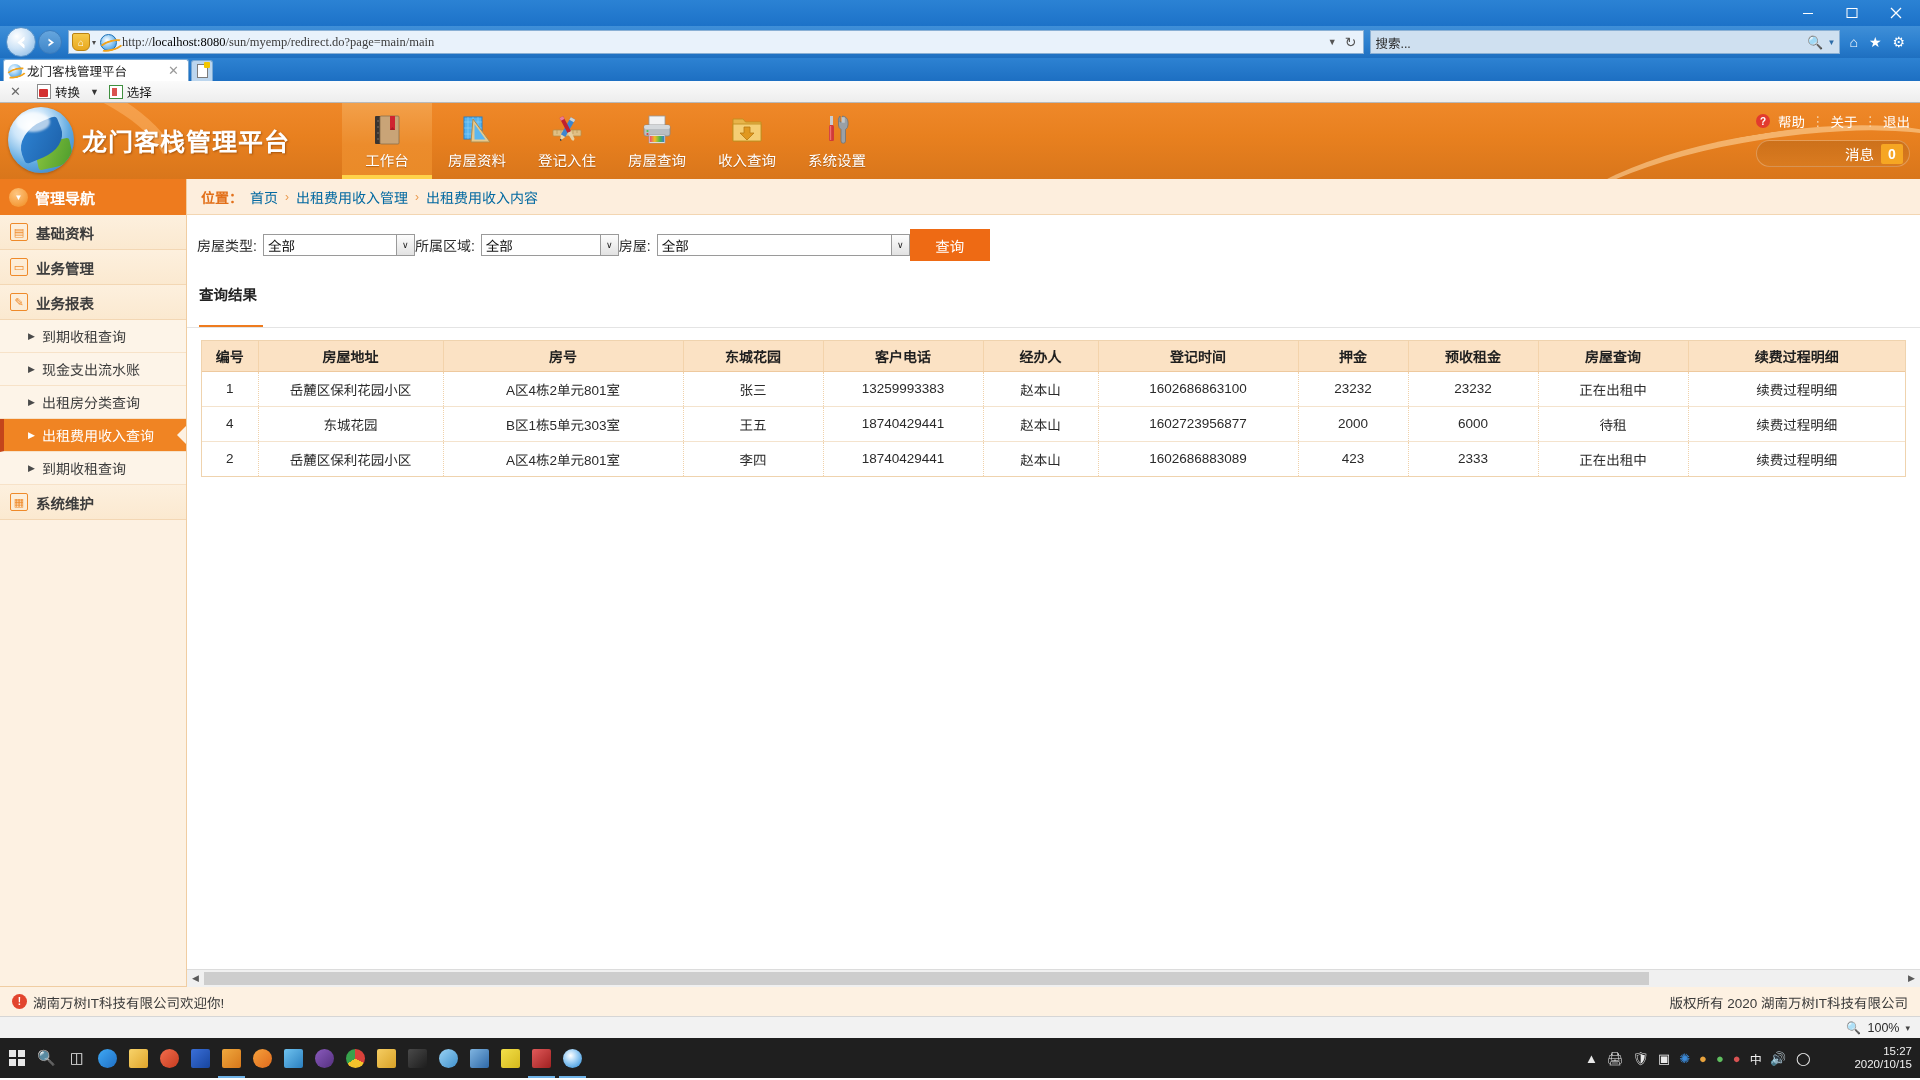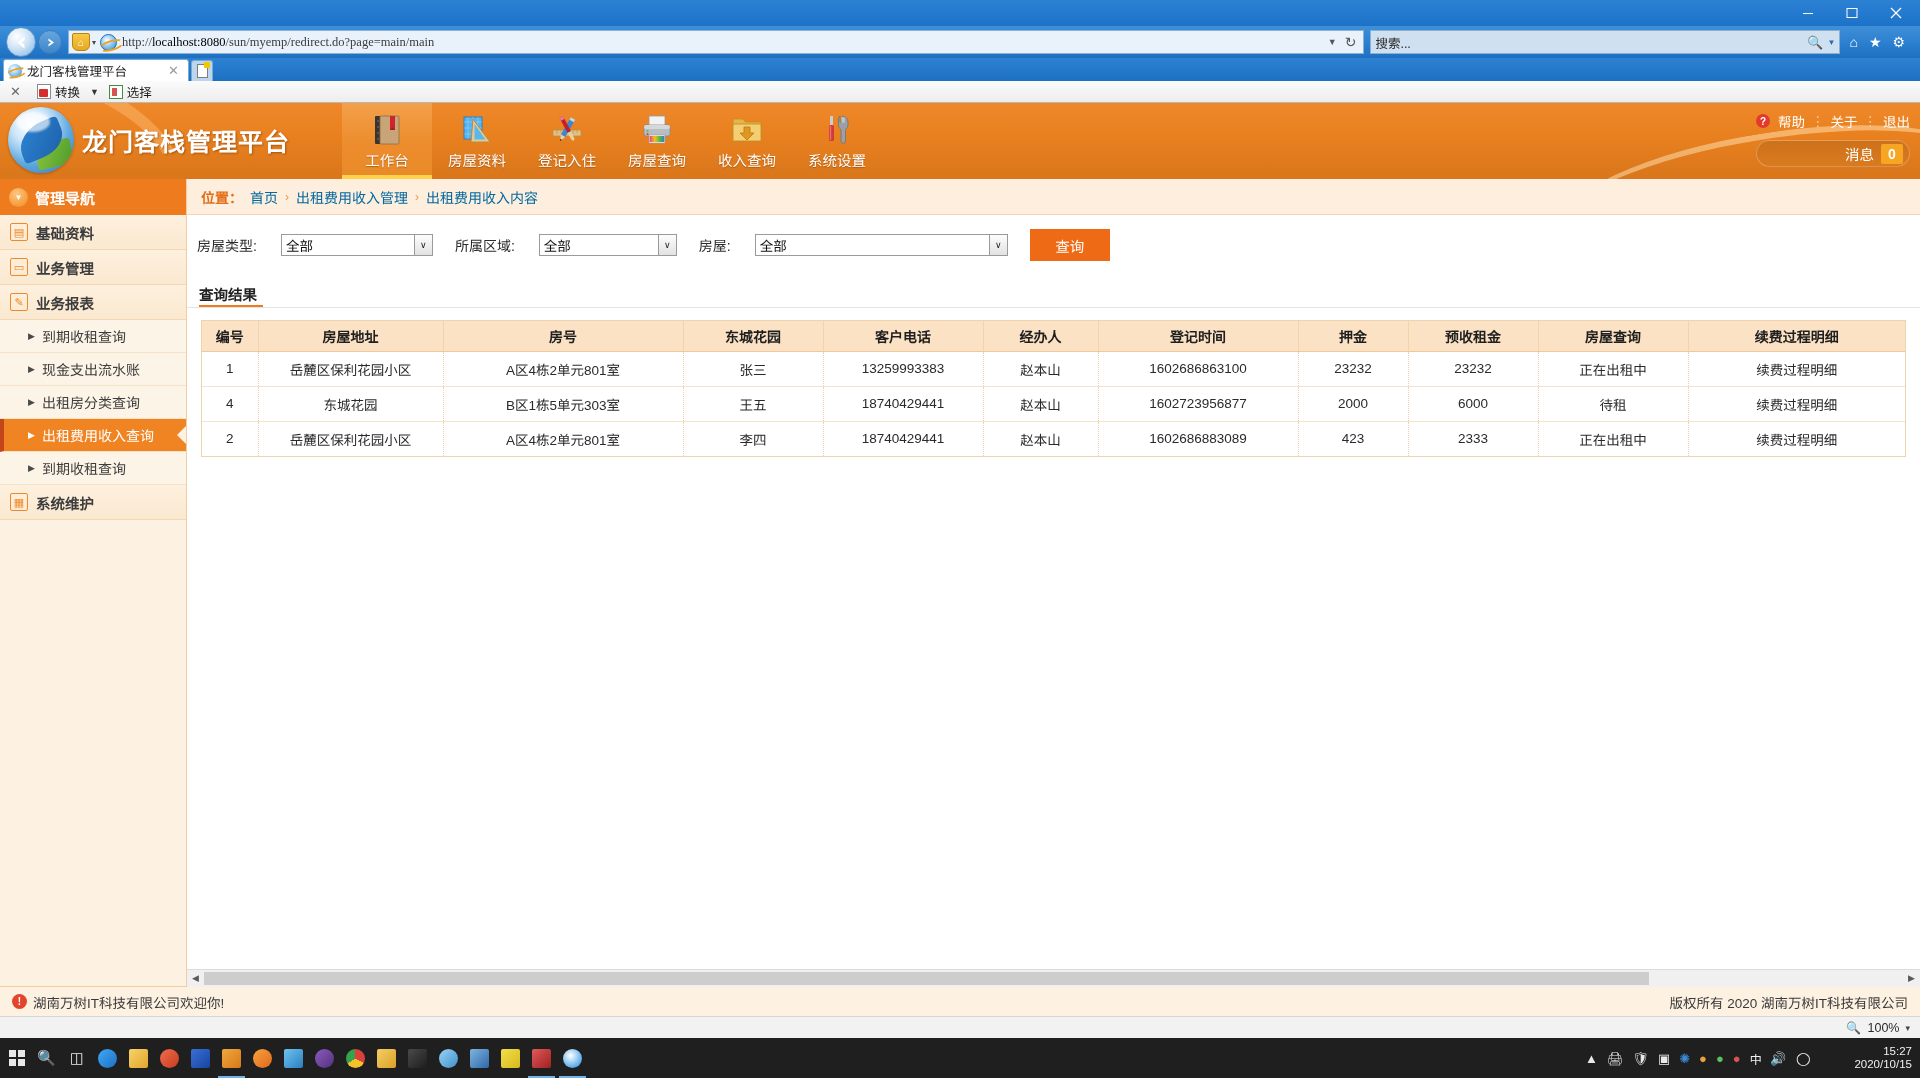--- a/index.html
+++ b/index.html
@@ -270,21 +270,21 @@
   .content { flex: 1; background:#fff; display:flex; flex-direction: column; position: relative; }
   .breadcrumb {
     height: 36px; background: #fdeedd; border-bottom: 1px solid #f3d6b2;
     display:flex; align-items:center; gap: 7px; padding-left: 14px; font-size: 14px;
   }
   .breadcrumb .bc-lbl { color: #e2701a; font-weight: bold; }
   .breadcrumb .bc-item { color: #0369a1; }
   .breadcrumb .bc-sep { color: #eb9b4e; font-size: 12px; }
 
   .filterbar { display:flex; align-items:center; gap: 0; padding: 14px 0 0 10px; }
-  .f-group { display:flex; align-items:center; gap: 24px; margin-right: 22px; }
+  .f-group { display:flex; align-items:center; gap: 6px; }
   .f-label { font-size: 14px; color: #2b2b2b; }
   .f-select {
     height: 22px; border: 1px solid #9a9a9a; background: #fff;
     display:flex; align-items:center; font-size: 13.5px; color:#111;
     padding-left: 4px; position: relative;
   }
   .f-select .val { flex: 1; }
   .f-select .drop {
     width: 18px; height: 20px; margin: 0 0 0 0;
     background: linear-gradient(to bottom, #fdfdfd, #e2e2e2);
@@ -296,21 +296,21 @@
   .sel-w2 { width: 138px; }
   .sel-w3 { width: 253px; }
   .btn-query {
     width: 80px; height: 32px; background: #ee6a14; color:#fff;
     font-size: 14.5px; border: none; display:flex;align-items:center;justify-content:center;
     cursor: pointer;
   }
 
   .results-head {
     margin: 22px 0 0 12px; font-size: 14.5px; font-weight: bold; color: #222;
-    padding-bottom: 1px; width: 64px; border-bottom: 3px solid #ee7b1e;
+    padding-bottom: 21px; width: 64px; border-bottom: 3px solid #ee7b1e;
   }
   .tbl-sep { height:1px; background:#e4e4e4; margin-top: -1px; }
 
   .tbl-wrap { margin: 12px 14px 0 14px; border: 1px solid #efd3ae; }
   table.grid { width: 100%; border-collapse: collapse; }
   table.grid th {
     background: #fbe2c4; color: #1f1f1f; font-size: 14px; font-weight: bold;
     height: 30px; border-right: 1px solid #f3d3ab; border-bottom: 1px solid #eec99e;
   }
   table.grid th:last-child { border-right: none; }

